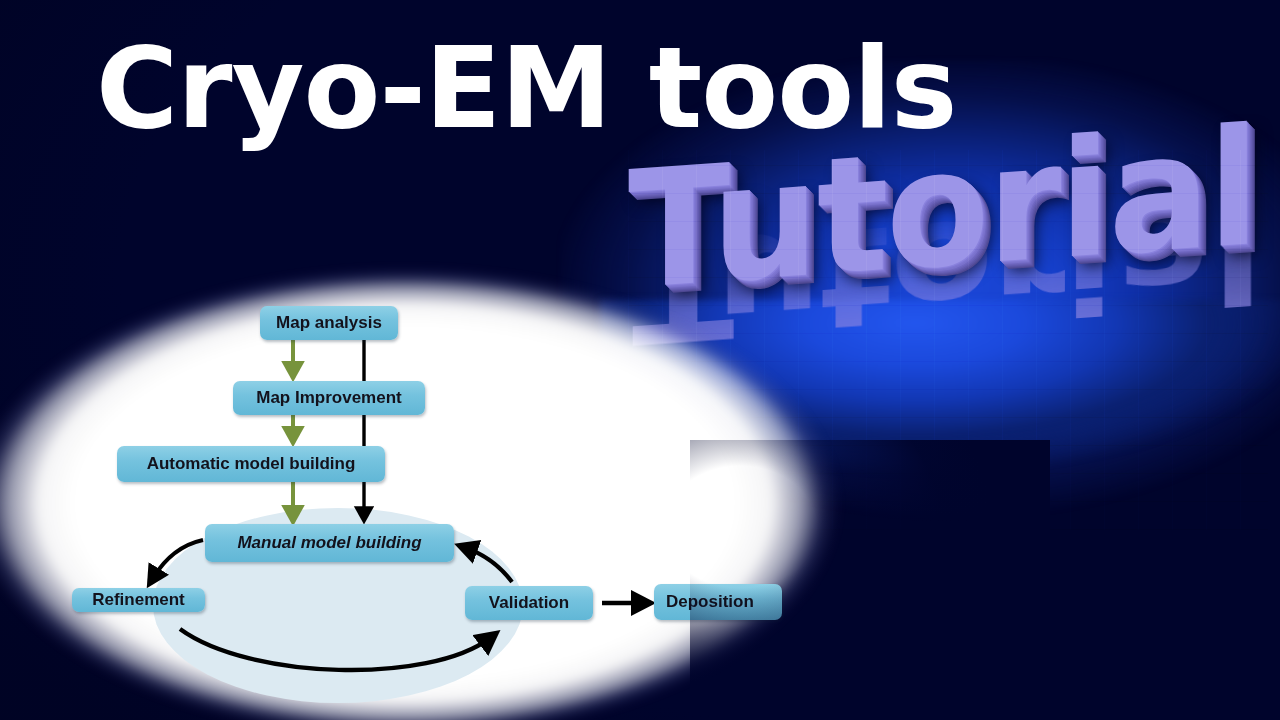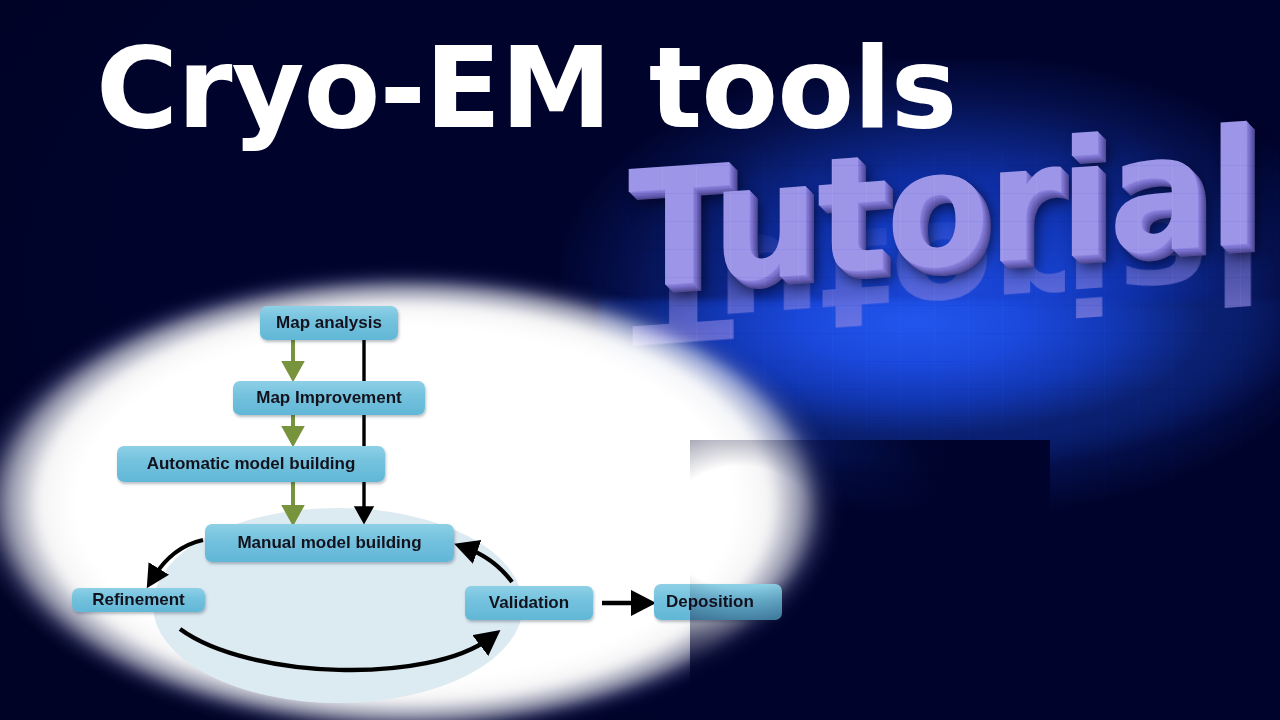--- a/index.html
+++ b/index.html
@@ -179,23 +179,23 @@
     font-family: "Liberation Sans", sans-serif;
     font-weight: bold;
     font-size: 17px;
     white-space: nowrap;
     box-shadow: 1px 2px 3px rgba(20,40,60,0.30);
     padding: 0 12px;
   }
   .n-map-analysis       { left: 260px; top: 306px; width: 138px; height: 34px; }
   .n-map-improvement    { left: 233px; top: 381px; width: 192px; height: 34px; }
   .n-auto-model         { left: 70px;  top: 446px; width: 268px; height: 36px; margin-left: 47px; }
-  .n-manual-model       { left: 205px; top: 524px; width: 249px; height: 38px; }
+  .n-manual-model       { left: 205px; top: 524px; width: 249px; height: 38px; font-style: italic; }
   .n-refinement         { left: 72px;  top: 588px; width: 133px; height: 24px; }
-  .n-validation         { left: 465px; top: 586px; width: 128px; height: 34px; border-radius: 6px; }
+  .n-validation         { left: 465px; top: 586px; width: 128px; height: 34px; }
   .n-deposition         { left: 654px; top: 584px; width: 128px; height: 36px;
                           justify-content: flex-start; }
 
   svg.arrows {
     position: absolute;
     left: 0; top: 0;
     width: 1280px; height: 720px;
     overflow: visible;
   }
   

